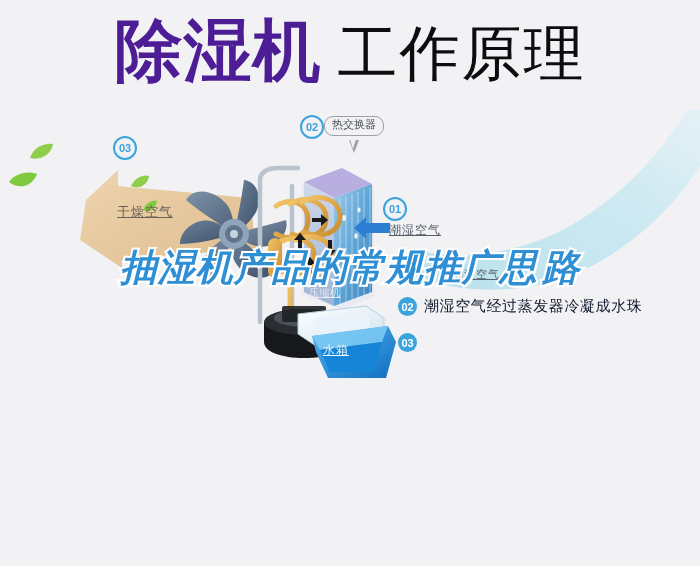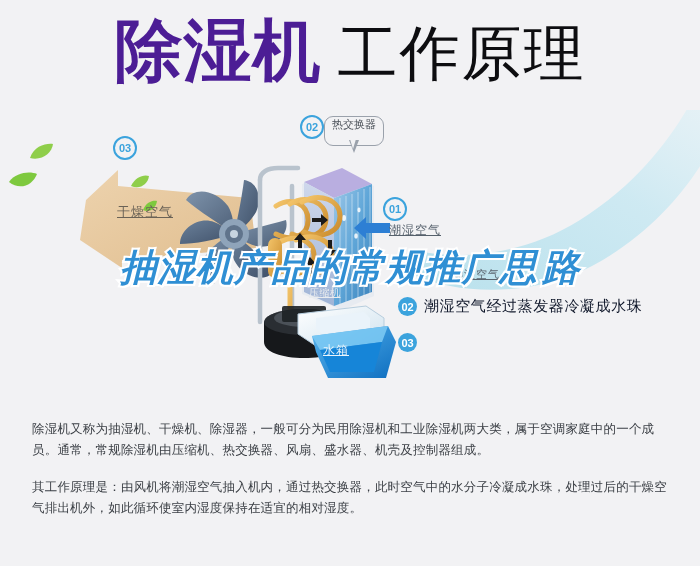--- a/index.html
+++ b/index.html
@@ -62,21 +62,21 @@
   .marker.solid{
     width:19px;height:19px;background:#3ba3dd;color:#ffffff;border:none;
   }
   .m03{left:113px;top:18px;}
   .m02{left:300px;top:-3px;}
   .m01{left:383px;top:79px;}
 
   
   .bubble{
     position:absolute;left:324px;top:-2px;
-    padding:2px 7px 14px 7px;
+    padding:2px 7px 4px 7px;
     border:1.4px solid #9aa1ab;border-radius:9px;
     background:#f2f2f4;color:#4a5058;
     font-size:11px;line-height:12px;white-space:nowrap;
     font-family:"DejaVu Sans",sans-serif;
   }
   .bubble-tail{
     position:absolute;left:349px;top:22px;
     width:0;height:0;
     border-left:5px solid transparent;border-right:5px solid transparent;
     border-top:13px solid #9aa1ab;
@@ -333,18 +333,14 @@
     <div class="legend-row">
       <div class="marker solid">03</div>
     </div>
   </div>
 
   <div class="watermark">
     <span class="wm-line">抽湿机产品的常规推广思</span>
     <span class="wm-line">路</span>
   </div>
 
-  <div class="copy">
-    <p>除湿机又称为抽湿机、干燥机、除湿器，一般可分为民用除湿机和工业除湿机两大类，属于空调家庭中的一个成员。通常，常规除湿机由压缩机、热交换器、风扇、盛水器、机壳及控制器组成。</p>
-    <p>其工作原理是：由风机将潮湿空气抽入机内，通过热交换器，此时空气中的水分子冷凝成水珠，处理过后的干燥空气排出机外，如此循环使室内湿度保持在适宜的相对湿度。</p>
-  </div>
 
 </div>
 
 </body></html>

